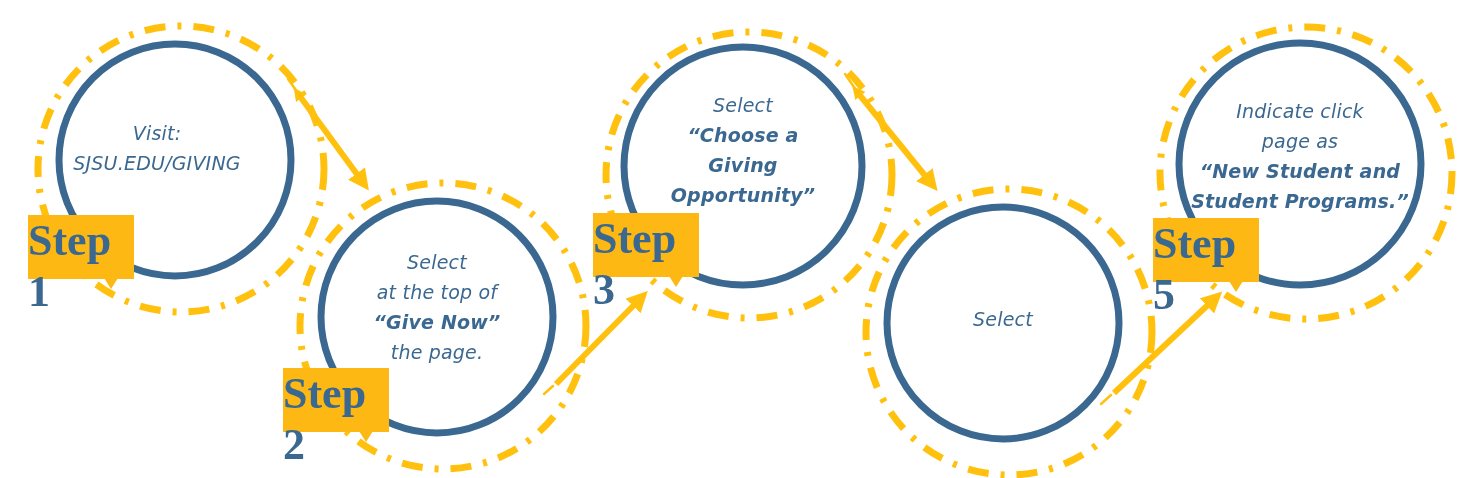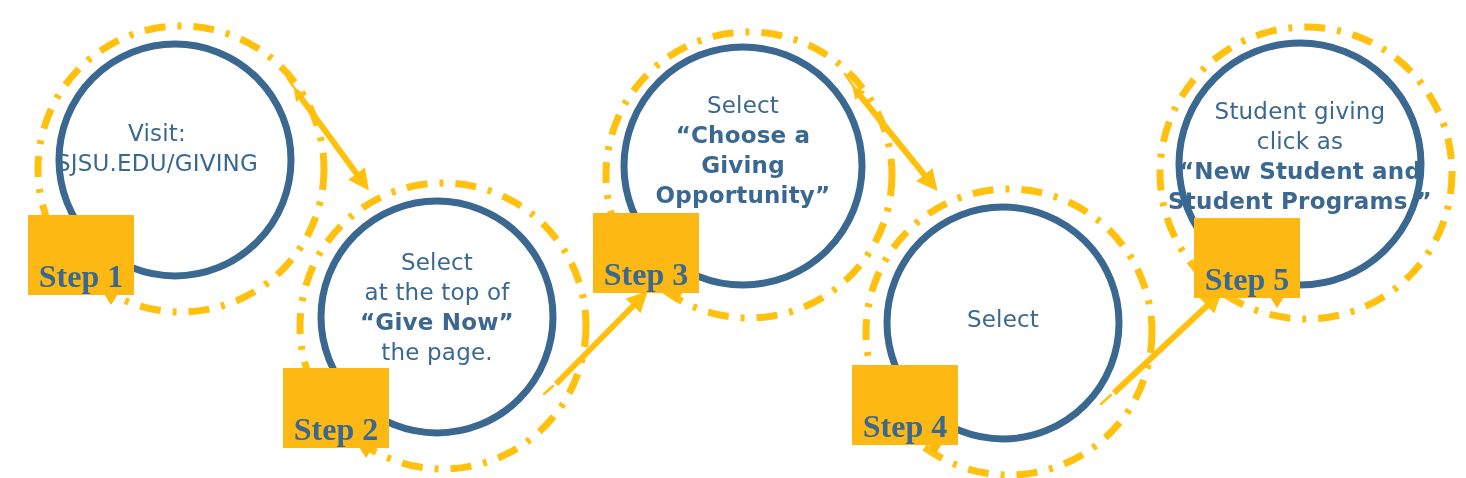--- a/index.html
+++ b/index.html
@@ -12,39 +12,39 @@
   .canvas{
     position:relative;width:1466px;height:478px;overflow:hidden;
     background:var(--background);
     font-family:"DejaVu Sans",sans-serif;
   }
   svg.shapes{position:absolute;left:0;top:0;z-index:1;}
   .ct{
     position:absolute;z-index:2;width:266px;
     transform:translate(-50%,-50%);
     text-align:center;color:var(--blue);
-    font-size:23px;line-height:30px;letter-spacing:.2px;
+    font-size:19px;line-height:30px;letter-spacing:.2px;font-style:italic;
   }
   .ct .b{font-weight:bold;}
   .badge{
-    position:absolute;z-index:3;width:106px;height:80px;
+    position:absolute;z-index:3;width:106px;height:64px;
     background:var(--gold);color:var(--blue);
-    font-family:"Liberation Serif",serif;font-weight:bold;font-size:32px;
-    display:flex;align-items:flex-end;justify-content:center;
+    font-family:"Liberation Serif",serif;font-weight:bold;font-size:44px;
+    display:flex;align-items:flex-start;justify-content:center;
   }
   .badge .tail{
     position:absolute;right:16px;bottom:-10px;width:0;height:0;
     border-left:7px solid transparent;border-right:7px solid transparent;
     border-top:11px solid var(--gold);
   }
   .b1{left:28px;top:215px;}
   .b2{left:283px;top:368px;}
   .b3{left:593px;top:213px;}
   .b4{left:852px;top:365px;}
-  .b5{left:1194px;top:218px;font-family:Liberation Serif, serif;}
+  .b5{left:1153px;top:218px;font-family:Liberation Serif, serif;}
   .t1{left:157px;top:148px;}
   .t2{left:437px;top:307px;}
   .t3{left:743px;top:150px;}
   .t4{left:1003px;top:319px;}
   .t5{left:1300px;top:156px;}
   .ring{fill:none;stroke:var(--ring-gold);stroke-width:7;}
   .bluecirc{fill:none;stroke:var(--blue);stroke-width:7;}
   .ashaft{stroke:var(--ring-gold);stroke-width:6;fill:none;}
   .atail{stroke:var(--ring-gold);stroke-width:2.5;fill:none;stroke-linecap:round;}
 </style>
@@ -123,40 +123,36 @@
     <div><span class="b">“Choose a</span></div>
     <div><span class="b">Giving</span></div>
     <div><span class="b">Opportunity”</span></div>
   </div>
 
   <div class="ct t4">
     <div><span>Select</span></div>
   </div>
 
   <div class="ct t5">
-    <div><span>Student giving</span></div>
-    <div><span>click as</span></div>
+    <div><span>Indicate click</span></div>
+    <div><span>page as</span></div>
     <div><span class="b">“New Student and</span></div>
     <div><span class="b">Student Programs.”</span></div>
   </div>
 
   <div class="badge b1">
     <span>Step 1</span>
     <span class="tail"></span>
   </div>
   <div class="badge b2">
     <span>Step 2</span>
     <span class="tail"></span>
   </div>
   <div class="badge b3">
     <span>Step 3</span>
     <span class="tail"></span>
   </div>
-  <div class="badge b4">
-    <span>Step 4</span>
-    <span class="tail"></span>
-  </div>
   <div class="badge b5">
     <span>Step 5</span>
     <span class="tail"></span>
   </div>
 
 </div>
 
 </body></html>

